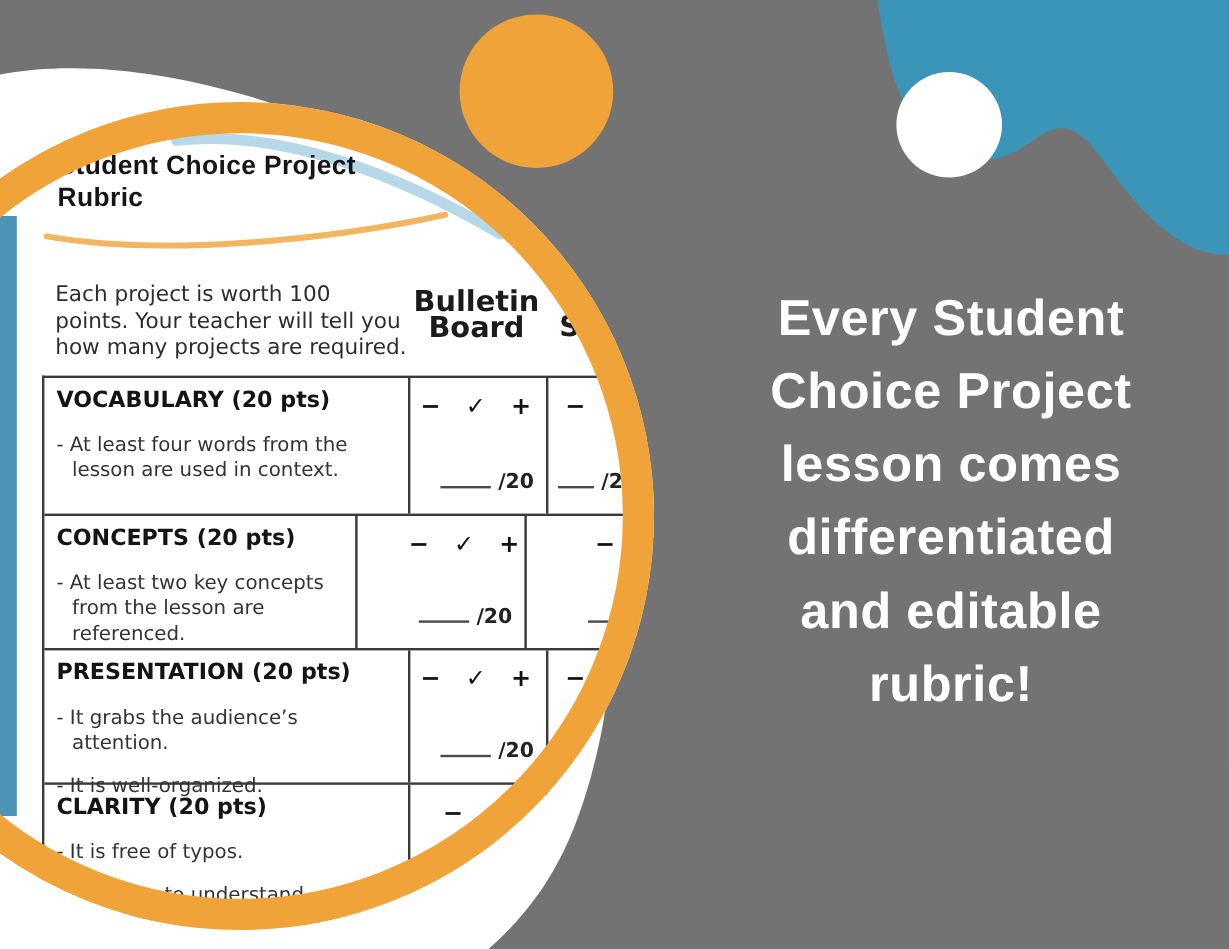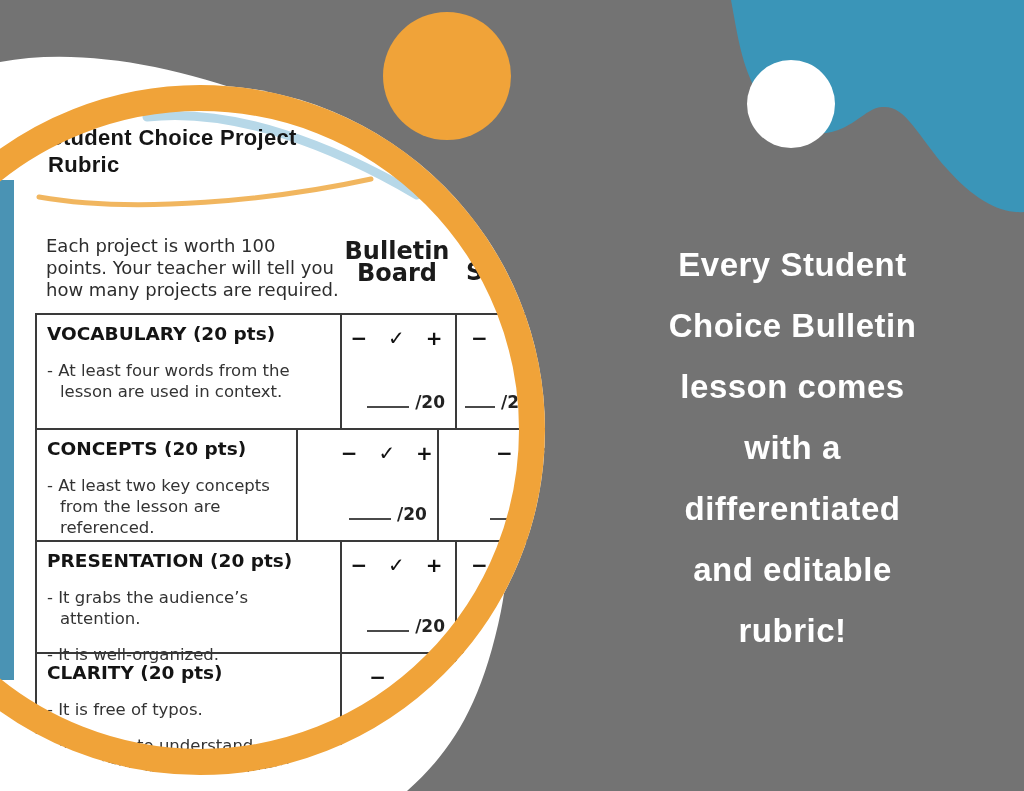--- a/index.html
+++ b/index.html
@@ -64,21 +64,21 @@
   .blank{
     display:inline-block;height:2px;background:#4a4a4a;
     vertical-align:baseline;margin-right:6px;
   }
   .w42{width:42px;}.w30{width:30px;}.w40{width:40px;}
   
   .headline{
     position:absolute;left:565px;top:234px;width:455px;z-index:1;
     text-align:center;color:#ffffff;
     font-family:"Liberation Sans",sans-serif;font-weight:bold;
-    font-size:33px;line-height:61px;letter-spacing:.5px;
+    font-size:42px;line-height:61px;letter-spacing:.5px;
   }
 </style>
 </head>
 <body>
 
 <div class="canvas">
 
   <svg class="bg-svg" width="1024" height="791" viewBox="0 0 1024 791">
     <path d="M 731,0 C 738,38 742,66 757,92 C 776,124 812,143 843,128 C 860,120 869,108 882,107 C 906,105 916,134 948,170 C 974,199 1000,214 1024,212 L 1024,0 Z" fill="#3a95b8"></path>
     <circle cx="791" cy="104" r="44" fill="#ffffff"></circle>
@@ -174,21 +174,20 @@
         <div class="cell c3"></div>
       </div>
 
     </div>
   </div>
 
   <div class="ring"></div>
 
   <div class="headline">
     <div>Every Student</div>
-    <div>Choice Bulletin</div>
+    <div>Choice Project</div>
     <div>lesson comes</div>
-    <div>with a</div>
     <div>differentiated</div>
     <div>and editable</div>
     <div>rubric!</div>
   </div>
 
 </div>
 
 </body></html>

